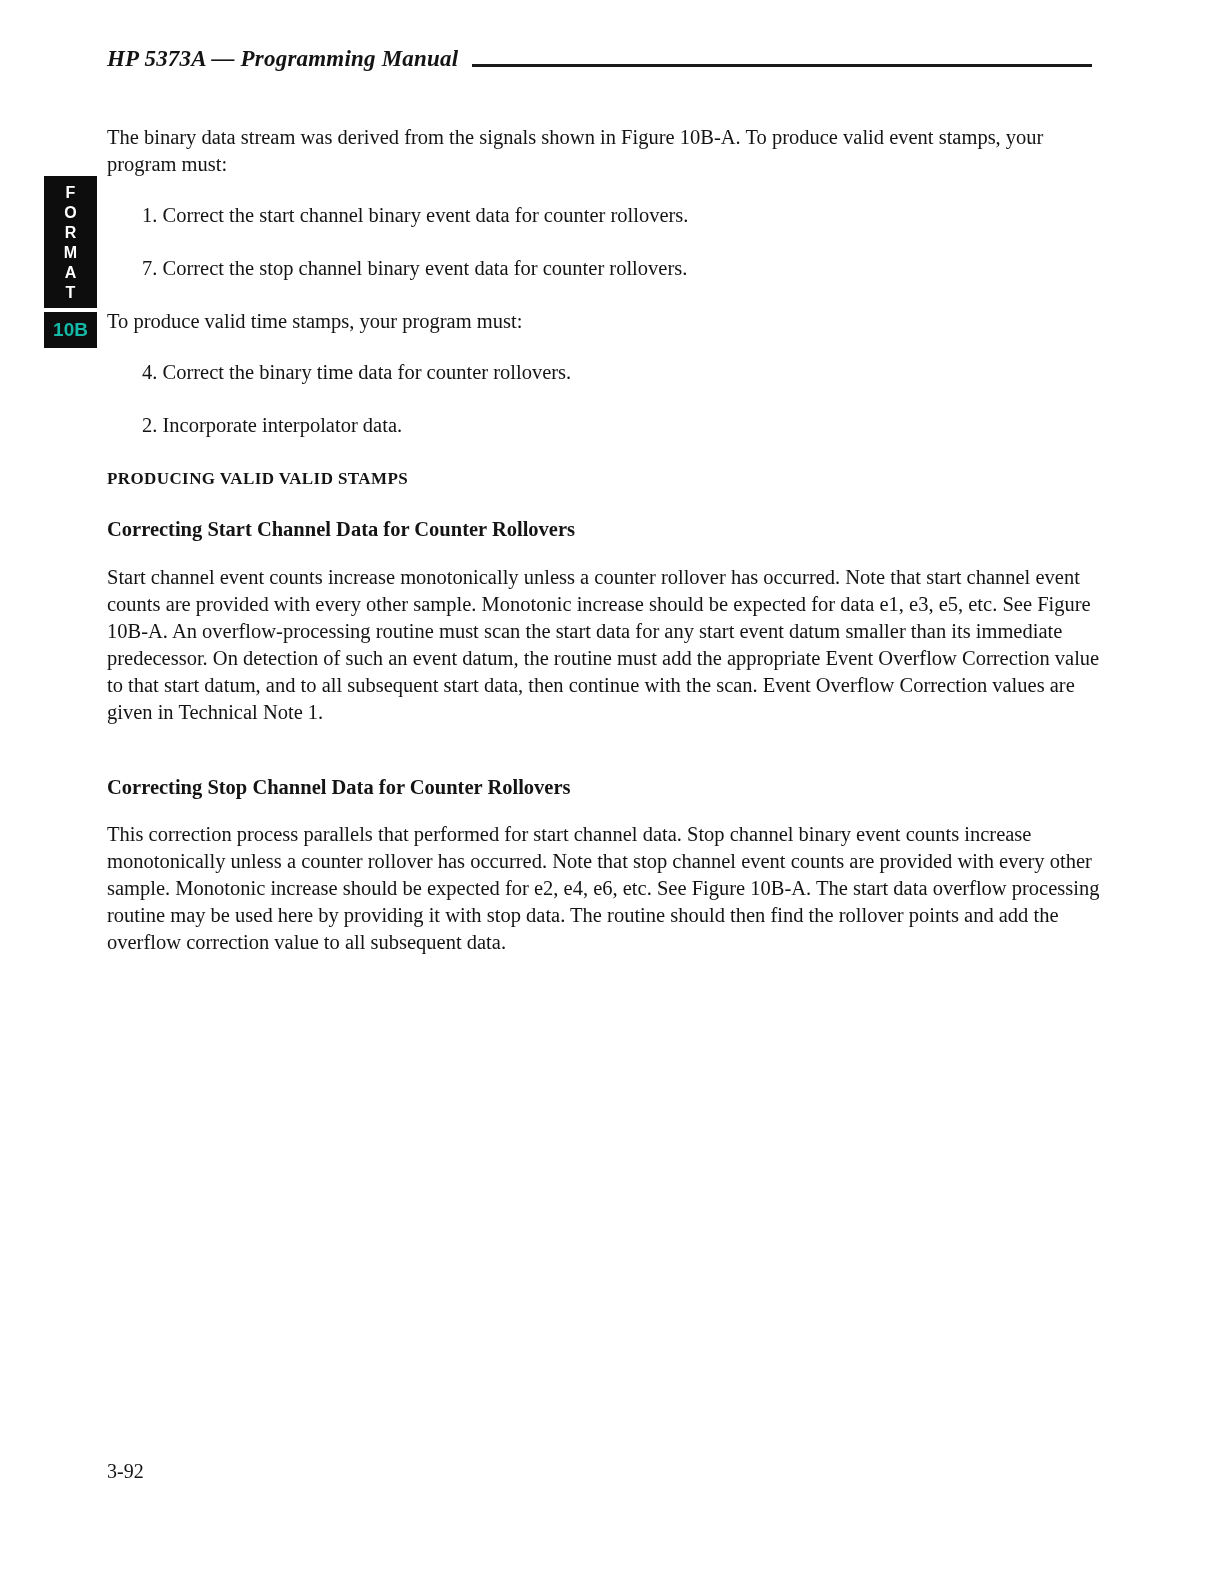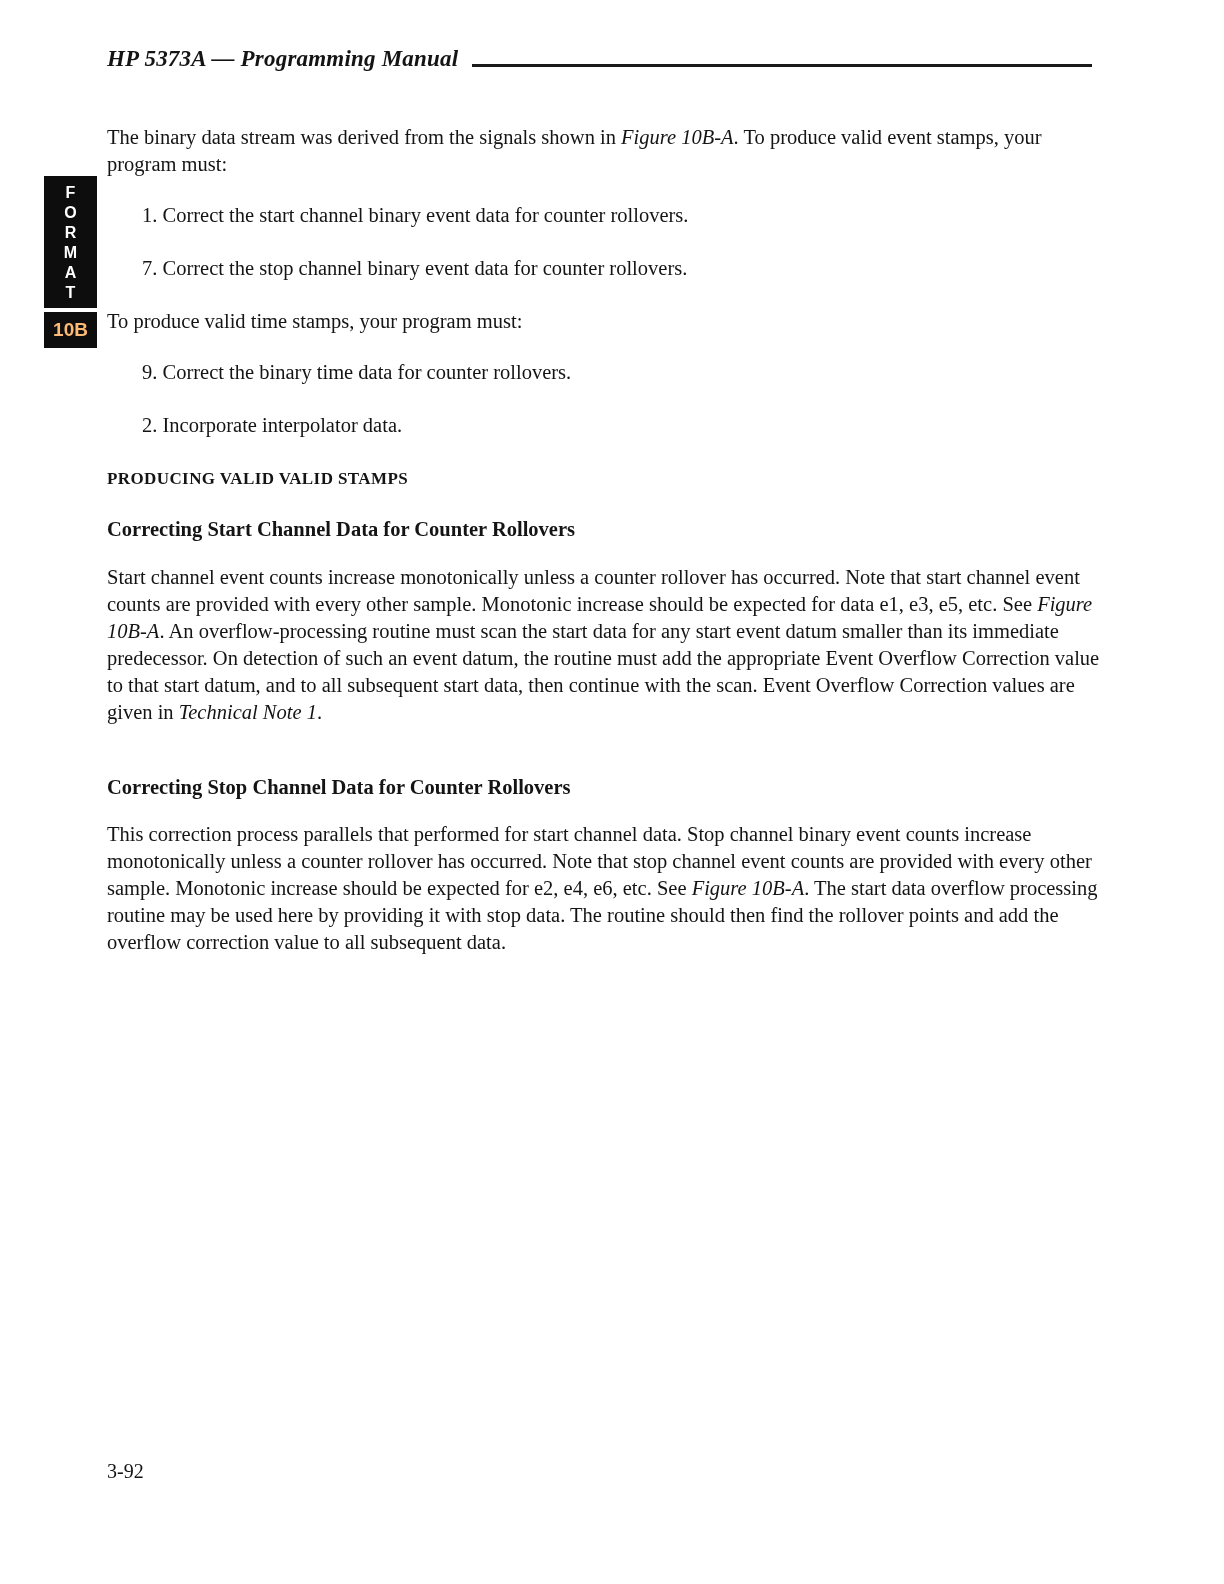--- a/index.html
+++ b/index.html
@@ -56,40 +56,40 @@
     padding-top: 7px;
   }
   .format-tab .letter { display: block; }
   .chapter-tab {
     position: absolute;
     left: 44px;
     top: 312px;
     width: 53px;
     height: 36px;
     background: #0d0d0d;
-    color: #fdba74;
+    color: #14b8a6;
     font-family: "Liberation Sans", sans-serif;
     font-weight: bold;
     font-size: 19px;
     display: flex;
     align-items: center;
     justify-content: center;
   }
 
   
   .content {
     position: absolute;
     left: 107px;
     top: 124px;
     width: 995px;
     font-size: 20.5px;
     line-height: 27px;
   }
   .para { margin-bottom: 24px; }
-  .italic { font-style: italic; }
+  .italic { }
 
   .num-list { margin-left: 35px; margin-bottom: 26px; }
   .num-item { margin-bottom: 26px; }
   .num-item:last-child { margin-bottom: 0; }
 
   .time-intro { margin-bottom: 24px; }
 
   .section-caps-heading {
     font-weight: bold;
     font-size: 17px;
@@ -142,21 +142,21 @@
     <p class="para"><span>The binary data stream was derived from the signals shown in </span><span class="italic">Figure 10B-A</span><span>. To produce valid event stamps, your program must:</span></p>
 
     <div class="num-list">
       <div class="num-item">1. Correct the start channel binary event data for counter rollovers.</div>
       <div class="num-item">7. Correct the stop channel binary event data for counter rollovers.</div>
     </div>
 
     <p class="time-intro">To produce valid time stamps, your program must:</p>
 
     <div class="num-list">
-      <div class="num-item">9. Correct the binary time data for counter rollovers.</div>
+      <div class="num-item">4. Correct the binary time data for counter rollovers.</div>
       <div class="num-item">2. Incorporate interpolator data.</div>
     </div>
 
     <h3 class="section-caps-heading">PRODUCING VALID VALID STAMPS</h3>
 
     <h4 class="sub-heading">Correcting Start Channel Data for Counter Rollovers</h4>
 
     <p class="para"><span>Start channel event counts increase monotonically unless a counter rollover has occurred. Note that start channel event counts are provided with every other sample. Monotonic increase should be expected for data e1, e3, e5, etc. See </span><span class="italic">Figure 10B-A</span><span>. An overflow-processing routine must scan the start data for any start event datum smaller than its immediate predecessor. On detection of such an event datum, the routine must add the appropriate Event Overflow Correction value to that start datum, and to all subsequent start data, then continue with the scan. Event Overflow Correction values are given in </span><span class="italic">Technical Note 1</span><span>.</span></p>
 
     <h4 class="sub-heading spaced">Correcting Stop Channel Data for Counter Rollovers</h4>

